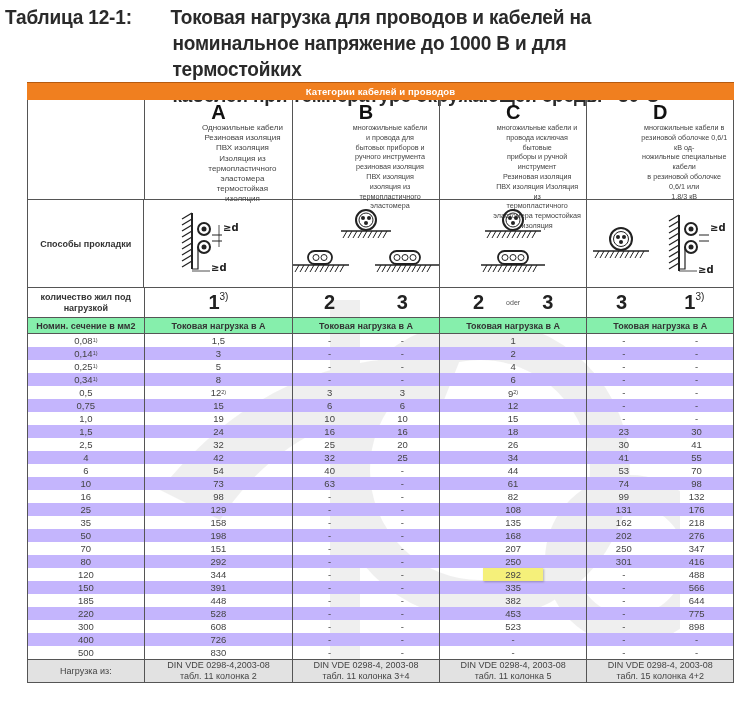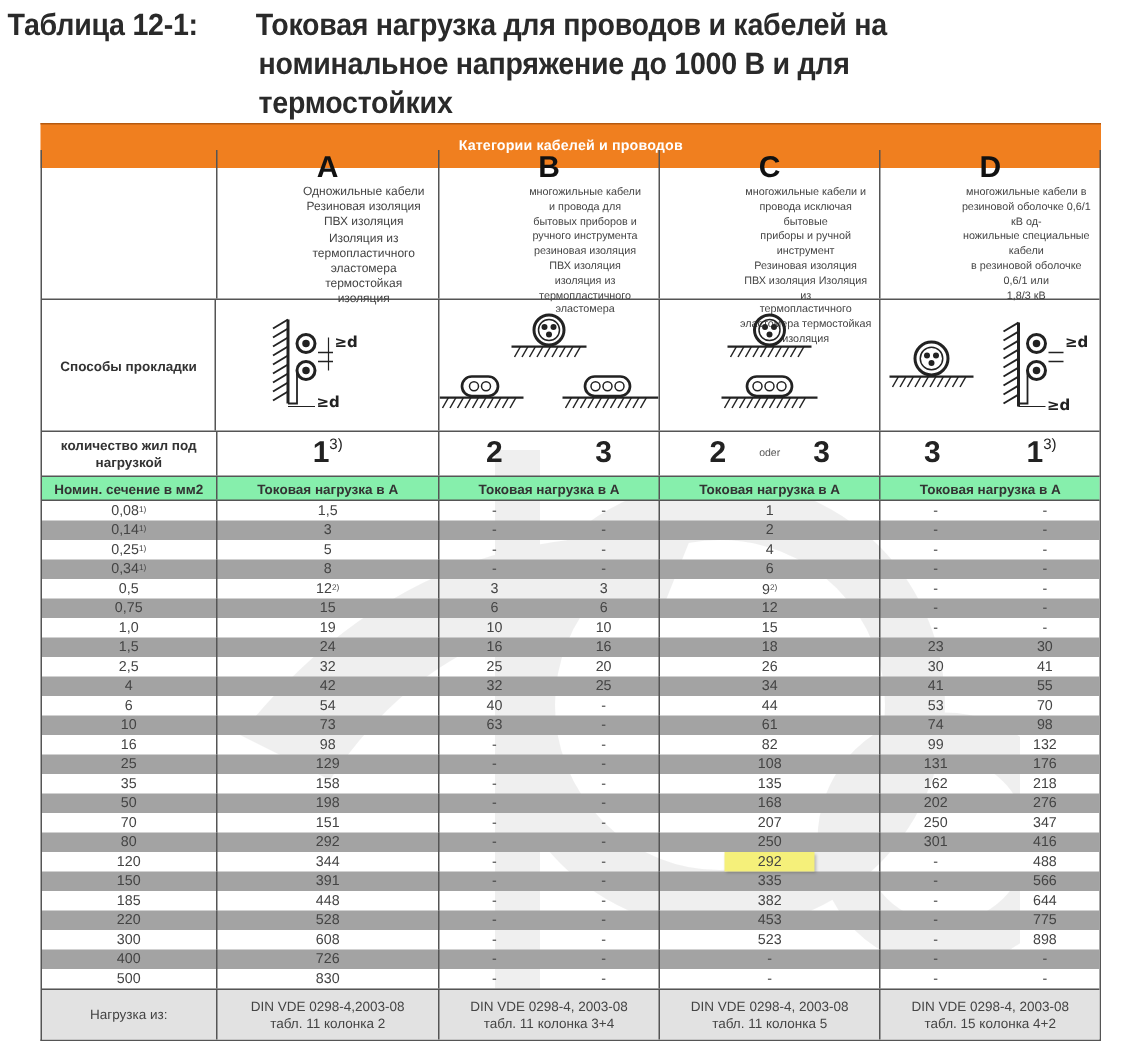--- a/index.html
+++ b/index.html
@@ -4,21 +4,21 @@
 <style>
   * { box-sizing: border-box; margin: 0; padding: 0; }
   html, body { width: 750px; height: 706px; background: #ffffff; overflow: hidden; }
   body { position: relative; font-family: "Liberation Sans", sans-serif; color: #222; }
 
   .title { position: absolute; left: 5px; top: 4px; width: 745px; font-family: "Liberation Sans", sans-serif; font-weight: bold; font-size: 20.5px; color: #2a2a2a; letter-spacing: -0.2px; line-height: 26px; transform: scaleX(0.93); transform-origin: left top; }
   .title .label { display: inline-block; width: 178px; }
   .title .l { display: block; }
   .title .l.ind { padding-left: 180px; }
 
-  .orange-bar { position: absolute; left: 27px; top: 82px; width: 707px; height: 30px; background: #f07f1f; border-top: 1px solid #b55a10; display: flex; align-items: center; justify-content: center; }
+  .orange-bar { position: absolute; left: 27px; top: 82px; width: 707px; height: 18px; background: #f07f1f; border-top: 1px solid #b55a10; display: flex; align-items: center; justify-content: center; }
   .orange-bar span { color: #fff; font-weight: bold; font-size: 9.5px; letter-spacing: 0.1px; }
 
   .tbl { position: absolute; left: 27px; top: 100px; width: 707px; border-left: 1.5px solid #555; border-right: 1.5px solid #555; border-bottom: 1.5px solid #555; }
   .row { display: flex; width: 100%; }
   .cell { border-right: 1.5px solid #555; position: relative; display: flex; align-items: center; justify-content: center; text-align: center; }
   .cell:last-child { border-right: none; }
   .c0 { width: 117px; }
   .c1 { width: 149px; }
   .c2 { width: 147px; }
   .c3 { width: 148px; }
@@ -38,27 +38,27 @@
   .count-label { font-size: 9px; font-weight: bold; color: #333; line-height: 11px; }
   .big { font-size: 20px; font-weight: bold; color: #222; }
   .big sup { font-size: 10px; font-weight: normal; vertical-align: 9px; }
   .oder { font-size: 7px; color: #555; margin: 0 22px; }
   .pair { display: flex; width: 100%; justify-content: space-around; align-items: center; }
 
   .hdr-row { height: 16px; border-bottom: 1.5px solid #555; background: #86efac; }
   .hdr-row .cell { font-size: 9px; font-weight: bold; color: #333; }
 
   .data-row { height: 13px; font-size: 9.5px; color: #444; }
-  .data-row.alt { background: #a3a3a3; }
+  .data-row.alt { background: #c4b5fd; }
   .data-row .cell { line-height: 13px; }
   .data-row .pair span { width: 50%; text-align: center; }
   .data-row sup { font-size: 5.5px; vertical-align: 3px; }
   .hl { background: #f5f07a; padding: 0 22px; box-shadow: 1px 1px 2px rgba(0,0,0,0.25); }
 
-  .foot-row { height: 34px; background: #e2e2e2; border-top: 1.5px solid #555; }
+  .foot-row { height: 23px; background: #e2e2e2; border-top: 1.5px solid #555; }
   .foot-row .cell { font-size: 9px; color: #444; line-height: 11px; white-space: pre-line; }
 
   .watermark { position: absolute; left: 160px; top: 300px; width: 520px; height: 380px; pointer-events: none; opacity: 0.22; }
 </style>
 </head>
 <body>
 
 <div class="title">
   <span class="l"><span class="label">Таблица 12-1:</span><span>Токовая нагрузка для проводов и кабелей на</span></span>
   <span class="l ind">номинальное напряжение до 1000 В и для термостойких</span>

